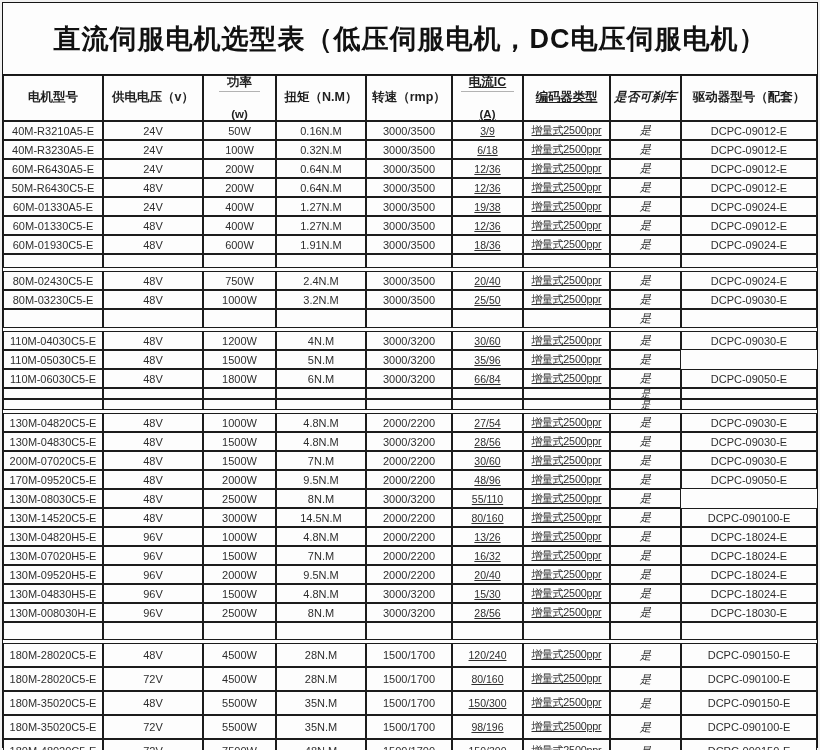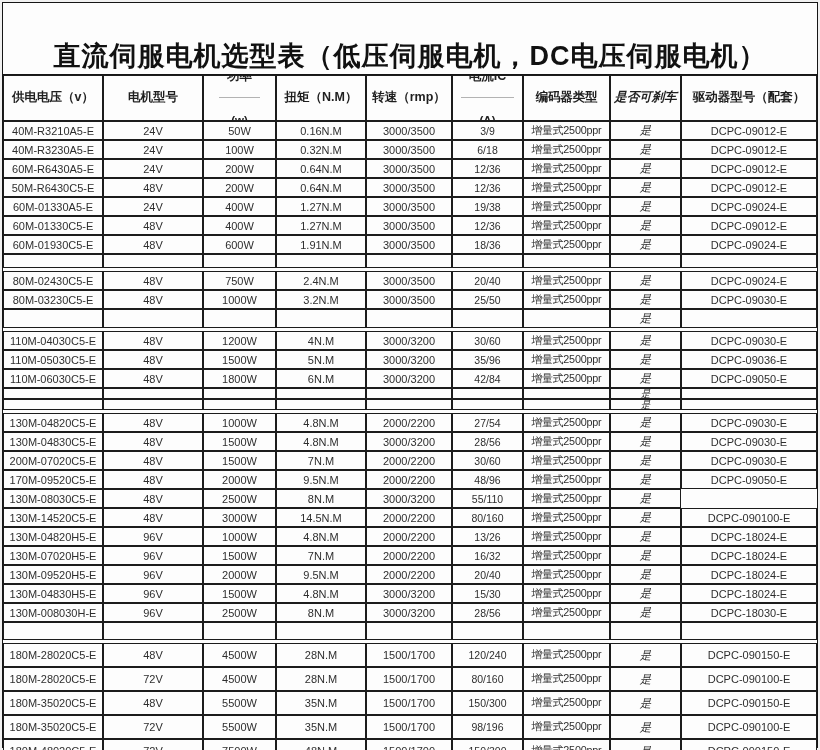--- a/index.html
+++ b/index.html
@@ -3,66 +3,66 @@
 <meta charset="utf-8">
 <style>
   html,body{margin:0;padding:0;background:#f1f1f1;}
   body{width:820px;height:750px;overflow:hidden;
        font-family:"Liberation Sans","DejaVu Sans",sans-serif;
        -webkit-font-smoothing:antialiased;}
   .sheet{position:absolute;left:2px;top:2px;width:814px;height:744px;
          background:#fdfdfd;border:1px solid #161616;}
   
   .title-box{height:71px;border-bottom:1px solid #161616;display:flex;
-             align-items:flex-end;justify-content:center;background:#fdfdfd;}
+             align-items:center;justify-content:center;background:#fdfdfd;}
   .title-box h1{margin:0;font-size:27px;font-weight:bold;color:#111;
                 letter-spacing:1px;white-space:nowrap;}
   
   .row{display:grid;
        grid-template-columns:100px 100px 73px 90px 86px 71px 87px 71px auto;
        width:100%;}
   .cell{border:1px solid #1c1c1c;display:flex;align-items:center;
         justify-content:center;overflow:hidden;white-space:nowrap;
         color:#2e2e2e;font-size:11px;background:#fdfdfd;box-sizing:border-box;}
   
   .header .cell{height:46px;flex-direction:column;font-size:12.5px;
                 font-weight:bold;color:#1f1f1f;line-height:1.25;}
   .header .h-main{display:block;}
   .header .two-line .h-main{border-bottom:1px solid #b3b3b3;
-                padding:0 8px 12px 8px;margin-bottom:15px;}
+                padding:0 8px 1px 8px;margin-bottom:15px;}
   .header .h-sub{display:block;font-size:11.5px;}
   
   .data  .cell{height:19px;}
   .tall  .cell{height:24px;}
   .thin  .cell{height:11px;font-size:10px;}
   .spacer   .cell{height:14px;}
   .spacer19 .cell{height:19px;}
   .spacer18 .cell{height:18px;}
   .bottom   .cell{height:8px;}
   .gap{height:3px;background:#fdfdfd;}
   
-  .c5{font-size:10.5px;}
-  .c6{font-size:10.8px;letter-spacing:-0.2px;}
+  .c5{font-size:10.5px;text-decoration:underline;}
+  .c6{font-size:10.8px;letter-spacing:-0.2px;text-decoration:underline;}
   .c7{font-size:11.5px;font-style:italic;}
 </style>
 </head>
 <body>
 
 <div class="sheet">
 
   <div class="title-box">
     <h1>直流伺服电机选型表（低压伺服电机，DC电压伺服电机）</h1>
   </div>
 
   <div class="row header">
+    <div class="cell c0">
+      <span class="h-main">电机型号</span>
+    </div>
     <div class="cell c1">
       <span class="h-main">供电电压（v）</span>
-    </div>
-    <div class="cell c0">
-      <span class="h-main">电机型号</span>
     </div>
     <div class="cell c2 two-line">
       <span class="h-main">功率</span>
       <span class="h-sub">(w)</span>
     </div>
     <div class="cell c3">
       <span class="h-main">扭矩（N.M）</span>
     </div>
     <div class="cell c4">
       <span class="h-main">转速（rmp）</span>
@@ -219,29 +219,28 @@
     </div>
       <div class="row data">
       <div class="cell c0">110M-05030C5-E</div>
       <div class="cell c1">48V</div>
       <div class="cell c2">1500W</div>
       <div class="cell c3">5N.M</div>
       <div class="cell c4">3000/3200</div>
       <div class="cell c5">35/96</div>
       <div class="cell c6">增量式2500ppr</div>
       <div class="cell c7">是</div>
-      <div class="cell c8">DCPC-09036-E</div>
     </div>
       <div class="row data">
       <div class="cell c0">110M-06030C5-E</div>
       <div class="cell c1">48V</div>
       <div class="cell c2">1800W</div>
       <div class="cell c3">6N.M</div>
       <div class="cell c4">3000/3200</div>
-      <div class="cell c5">42/84</div>
+      <div class="cell c5">66/84</div>
       <div class="cell c6">增量式2500ppr</div>
       <div class="cell c7">是</div>
       <div class="cell c8">DCPC-09050-E</div>
     </div>
       <div class="row thin">
       <div class="cell c0"></div>
       <div class="cell c1"></div>
       <div class="cell c2"></div>
       <div class="cell c3"></div>
       <div class="cell c4"></div>

